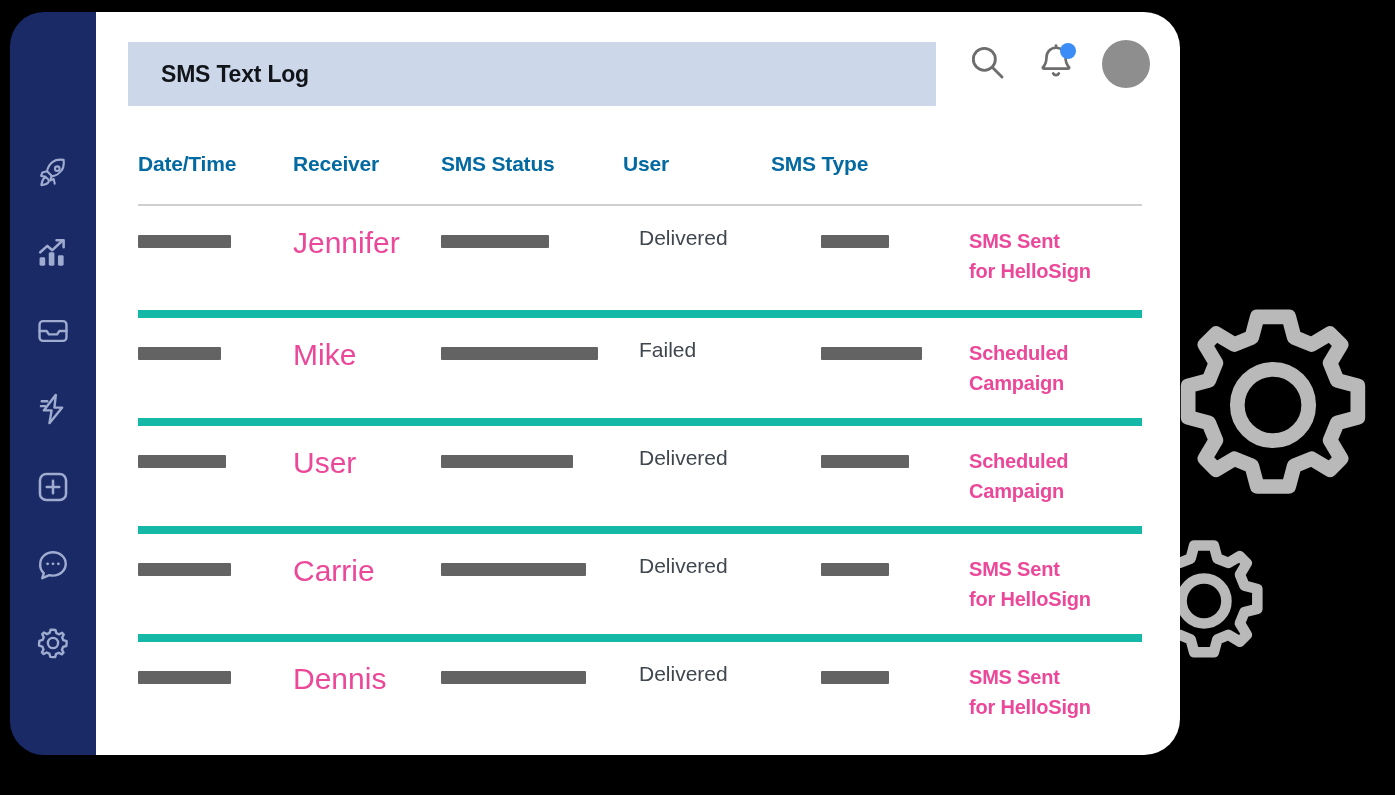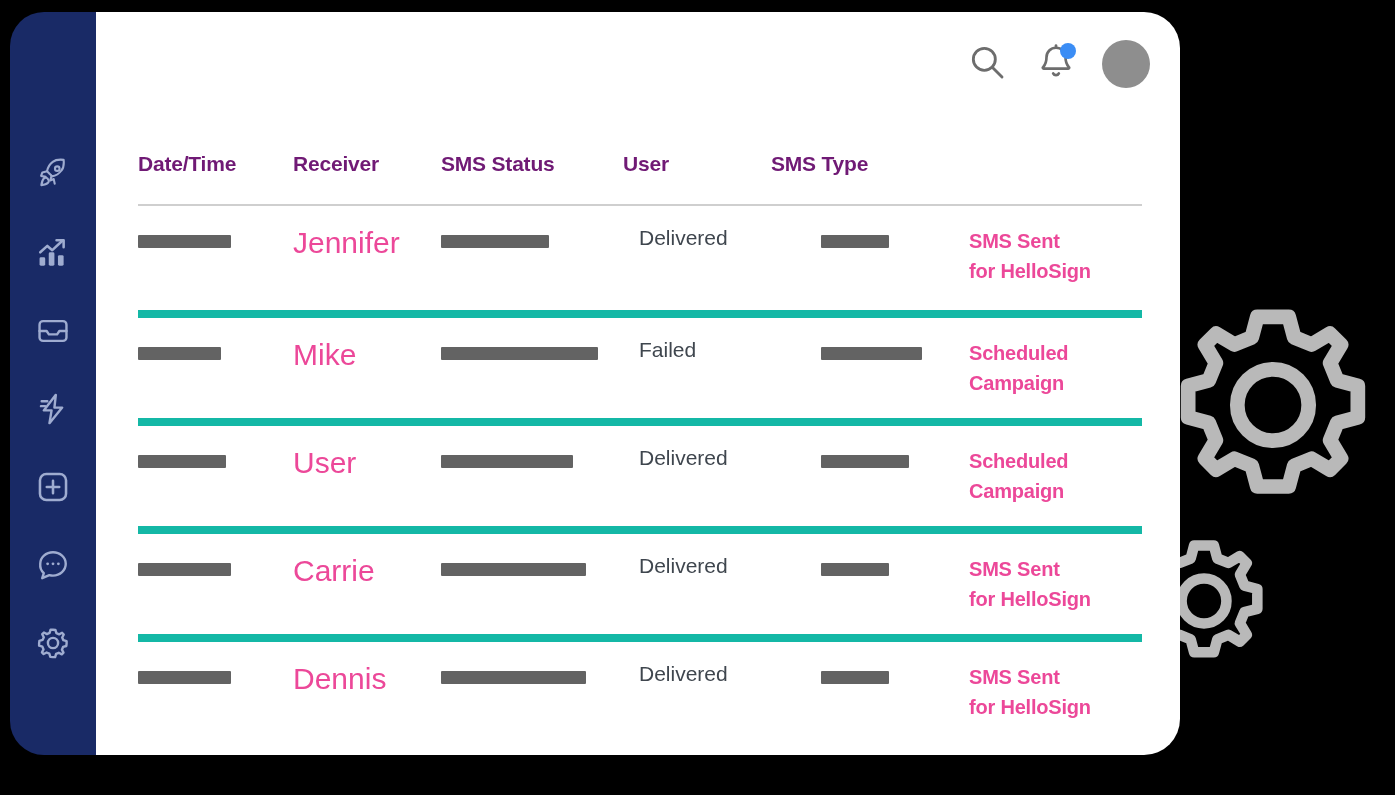--- a/index.html
+++ b/index.html
@@ -77,21 +77,21 @@
   }
   .avatar {
     width:48px; height:48px; border-radius:50%;
     background:#8e8e8e; cursor:pointer;
   }
 
   
   .table { position:absolute; left:42px; top:140px; width:1004px; }
   .thead { display:flex; padding-bottom:28px; }
   .thead .th {
-    font-size:21px; font-weight:bold; color:#701a75;
+    font-size:21px; font-weight:bold; color:#0369a1;
     letter-spacing:-0.2px;
   }
   .c0 { width:155px; }
   .c1 { width:148px; }
   .c2 { width:198px; }
   .c3 { width:182px; }
   .c4 { width:148px; }
   .c5 { width:173px; }
 
   .row {
@@ -193,20 +193,23 @@
           <path d="M12 2.6l1.7.2.7 2.3 1.9.8 2.1-1.1 1.2 1.2-1.1 2.1.8 1.9 2.3.7v1.7l-.2 1.7-2.3.7-.8 1.9 1.1 2.1-1.2 1.2-2.1-1.1-1.9.8-.7 2.3h-1.7l-1.7-.2-.7-2.3-1.9-.8-2.1 1.1-1.2-1.2 1.1-2.1-.8-1.9-2.3-.7v-1.7l.2-1.7 2.3-.7.8-1.9-1.1-2.1 1.2-1.2 2.1 1.1 1.9-.8.7-2.3z"></path>
           <circle cx="12" cy="12" r="3.6"></circle>
         </svg>
       </span>
     </div>
   </nav>
 
   <main class="card">
 
     <div class="topbar">
+      <div class="title-band">
+        <div class="page-title">SMS Text Log</div>
+      </div>
 
       <div class="topbar-actions">
         <div class="icon-btn">
           <span>
             <svg width="40" height="40" viewBox="0 0 24 24" fill="none" stroke="#6d6d6d" stroke-width="1.7" stroke-linecap="round">
               <circle cx="10.4" cy="10.4" r="6.6"></circle>
               <path d="M15.3 15.3 21 21"></path>
             </svg>
           </span>
         </div>

